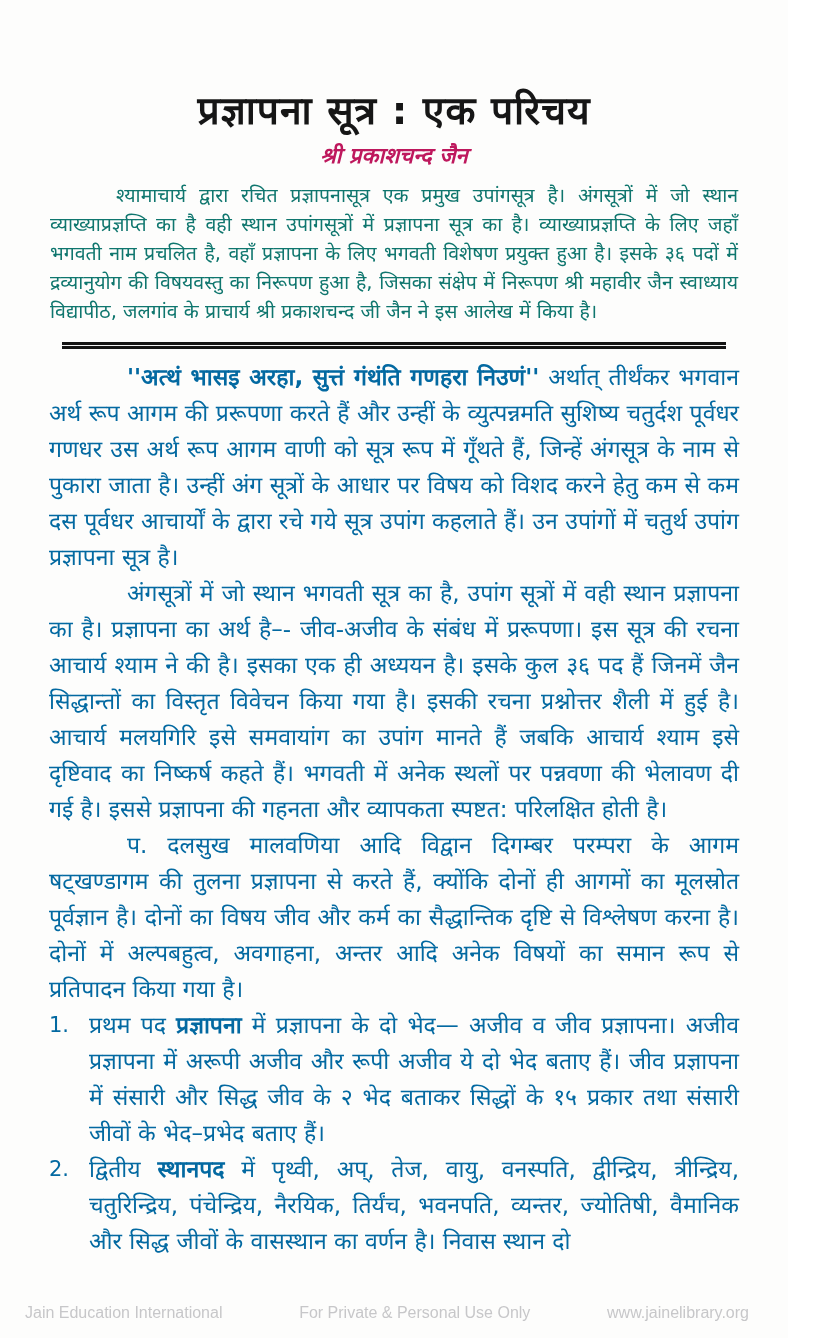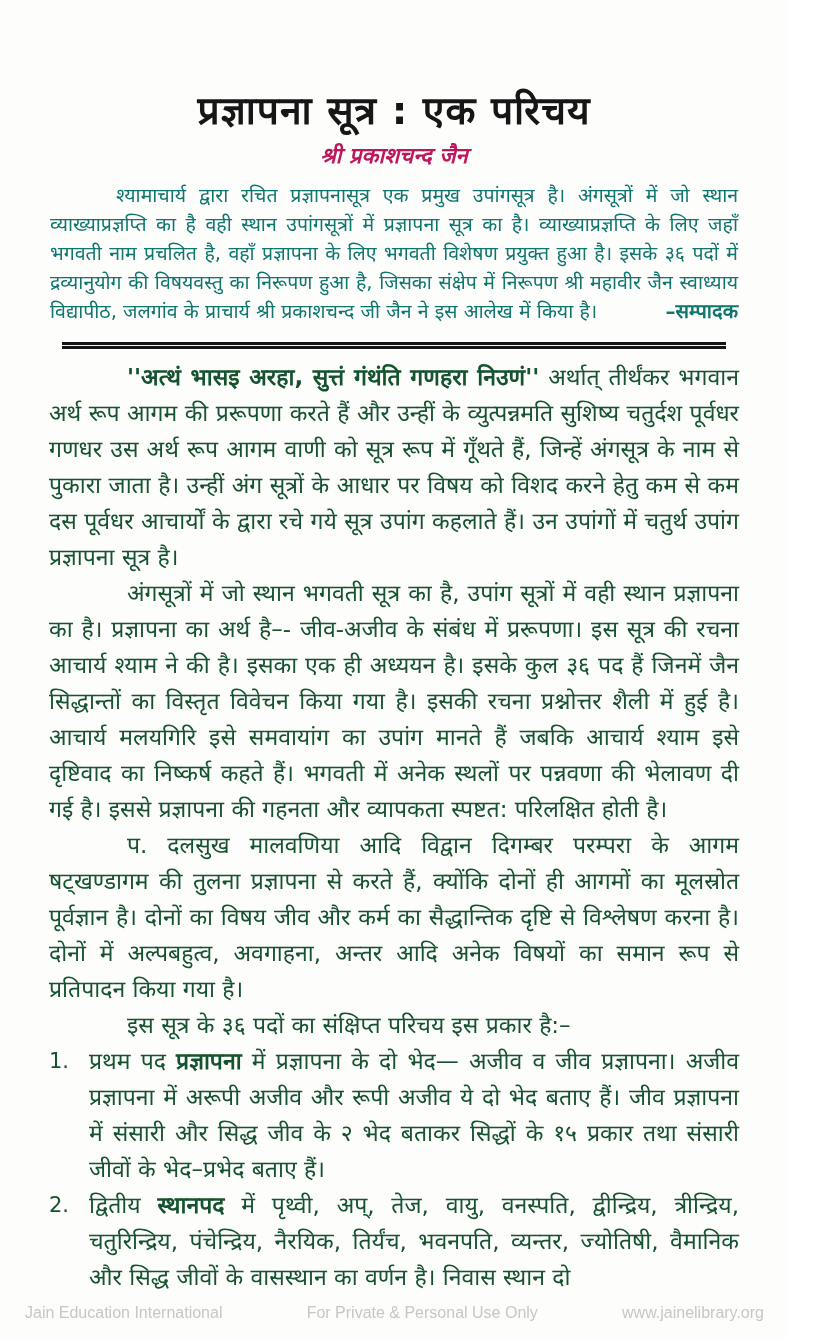--- a/index.html
+++ b/index.html
@@ -55,21 +55,21 @@
     height: 7px;
     margin: 16px auto 10px auto;
     background: linear-gradient(to bottom, #141414 0%, #141414 40%, #f2f2f2 42%, #f2f2f2 55%, #141414 57%, #141414 100%);
   }
   .content {
     width: 690px;
     margin: 4px auto 0 auto;
     font-size: 23px;
     line-height: 36px;
     text-align: justify;
-    color: #14532d;
+    color: #0369a1;
   }
   .para {
     margin: 0;
     text-indent: 78px;
   }
   .list-intro {
     margin: 0;
     text-indent: 78px;
     text-align: left;
   }
@@ -84,54 +84,52 @@
   .list-text {
     flex: 1;
     text-align: justify;
   }
   .bold {
     font-weight: 700;
   }
   .footer {
     position: absolute;
     left: 25px;
-    right: 24px;
+    right: 39px;
     bottom: 16px;
     display: flex;
     justify-content: space-between;
     align-items: baseline;
     font-family: "Liberation Sans", sans-serif;
     font-size: 16px;
     color: #c7c7c9;
     font-weight: 400;
   }
 </style>
 </head>
 <body>
 
 <div class="page">
 
   <h1 class="title">प्रज्ञापना सूत्र : एक परिचय</h1>
   <h2 class="author">श्री प्रकाशचन्द जैन</h2>
 
   <div class="intro">
     <p>श्यामाचार्य द्वारा रचित प्रज्ञापनासूत्र एक प्रमुख उपांगसूत्र है। अंगसूत्रों में जो स्थान व्याख्याप्रज्ञप्ति का है वही स्थान उपांगसूत्रों में प्रज्ञापना सूत्र का है। व्याख्याप्रज्ञप्ति के लिए जहाँ भगवती नाम प्रचलित है, वहाँ प्रज्ञापना के लिए भगवती विशेषण प्रयुक्त हुआ है। इसके ३६ पदों में द्रव्यानुयोग की विषयवस्तु का निरूपण हुआ है, जिसका संक्षेप में निरूपण श्री महावीर जैन स्वाध्याय विद्यापीठ, जलगांव के प्राचार्य श्री प्रकाशचन्द जी जैन ने इस आलेख में किया है।</p>
-    <div class="signature">–सम्पादक</div>
   </div>
 
   <div class="divider"></div>
 
   <div class="content">
     <p class="para"><span class="bold">''अत्थं भासइ अरहा, सुत्तं गंथंति गणहरा निउणं''</span><span> अर्थात् तीर्थंकर भगवान अर्थ रूप आगम की प्ररूपणा करते हैं और उन्हीं के व्युत्पन्नमति सुशिष्य चतुर्दश पूर्वधर गणधर उस अर्थ रूप आगम वाणी को सूत्र रूप में गूँथते हैं, जिन्हें अंगसूत्र के नाम से पुकारा जाता है। उन्हीं अंग सूत्रों के आधार पर विषय को विशद करने हेतु कम से कम दस पूर्वधर आचार्यों के द्वारा रचे गये सूत्र उपांग कहलाते हैं। उन उपांगों में चतुर्थ उपांग प्रज्ञापना सूत्र है।</span></p>
 
     <p class="para">अंगसूत्रों में जो स्थान भगवती सूत्र का है, उपांग सूत्रों में वही स्थान प्रज्ञापना का है। प्रज्ञापना का अर्थ है–- जीव-अजीव के संबंध में प्ररूपणा। इस सूत्र की रचना आचार्य श्याम ने की है। इसका एक ही अध्ययन है। इसके कुल ३६ पद हैं जिनमें जैन सिद्धान्तों का विस्तृत विवेचन किया गया है। इसकी रचना प्रश्नोत्तर शैली में हुई है। आचार्य मलयगिरि इसे समवायांग का उपांग मानते हैं जबकि आचार्य श्याम इसे दृष्टिवाद का निष्कर्ष कहते हैं। भगवती में अनेक स्थलों पर पन्नवणा की भेलावण दी गई है। इससे प्रज्ञापना की गहनता और व्यापकता स्पष्टत: परिलक्षित होती है।</p>
 
     <p class="para">प. दलसुख मालवणिया आदि विद्वान दिगम्बर परम्परा के आगम षट्खण्डागम की तुलना प्रज्ञापना से करते हैं, क्योंकि दोनों ही आगमों का मूलस्रोत पूर्वज्ञान है। दोनों का विषय जीव और कर्म का सैद्धान्तिक दृष्टि से विश्लेषण करना है। दोनों में अल्पबहुत्व, अवगाहना, अन्तर आदि अनेक विषयों का समान रूप से प्रतिपादन किया गया है।</p>
 
-    <p class="list-intro">इस सूत्र के ३६ पदों का संक्षिप्त परिचय इस प्रकार है:–</p>
 
     <div class="list-item">
       <span class="list-num">1.</span>
       <span class="list-text"><span>प्रथम पद </span><span class="bold">प्रज्ञापना</span><span> में प्रज्ञापना के दो भेद— अजीव व जीव प्रज्ञापना। अजीव प्रज्ञापना में अरूपी अजीव और रूपी अजीव ये दो भेद बताए हैं। जीव प्रज्ञापना में संसारी और सिद्ध जीव के २ भेद बताकर सिद्धों के १५ प्रकार तथा संसारी जीवों के भेद–प्रभेद बताए हैं।</span></span>
     </div>
 
     <div class="list-item">
       <span class="list-num">2.</span>
       <span class="list-text"><span>द्वितीय </span><span class="bold">स्थानपद</span><span> में पृथ्वी, अप्, तेज, वायु, वनस्पति, द्वीन्द्रिय, त्रीन्द्रिय, चतुरिन्द्रिय, पंचेन्द्रिय, नैरयिक, तिर्यंच, भवनपति, व्यन्तर, ज्योतिषी, वैमानिक और सिद्ध जीवों के वासस्थान का वर्णन है। निवास स्थान दो</span></span>
     </div>

